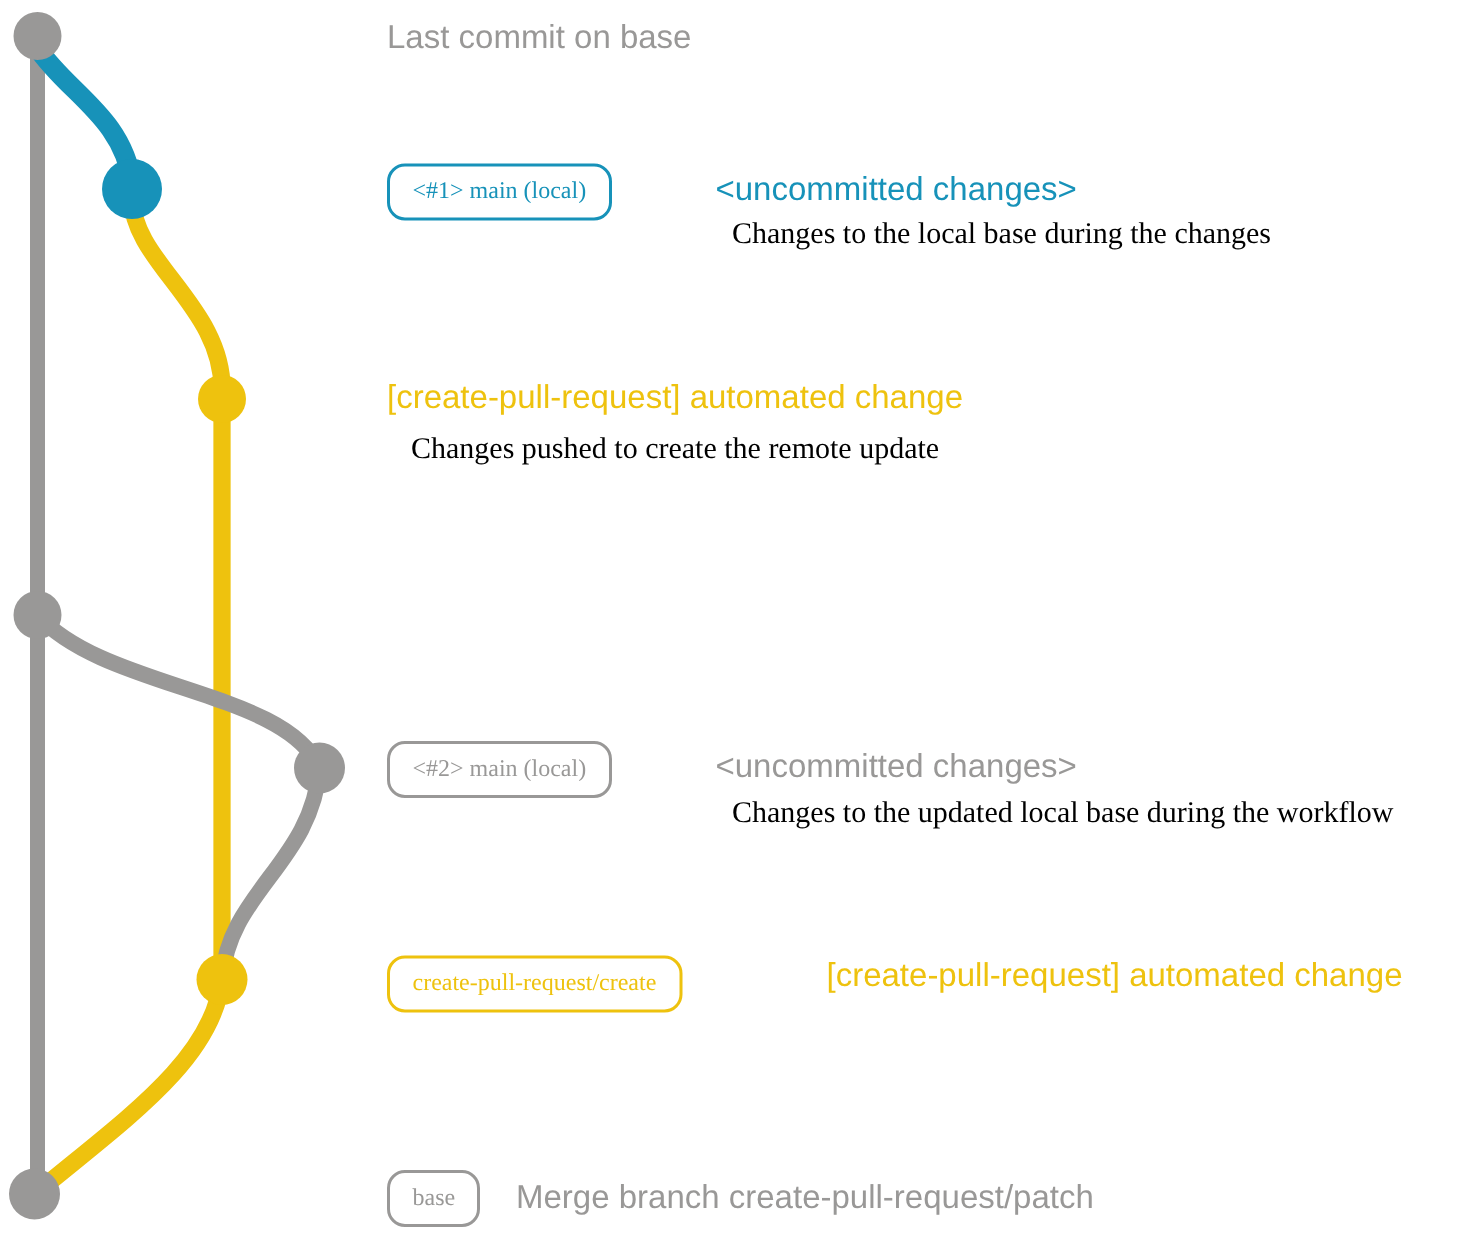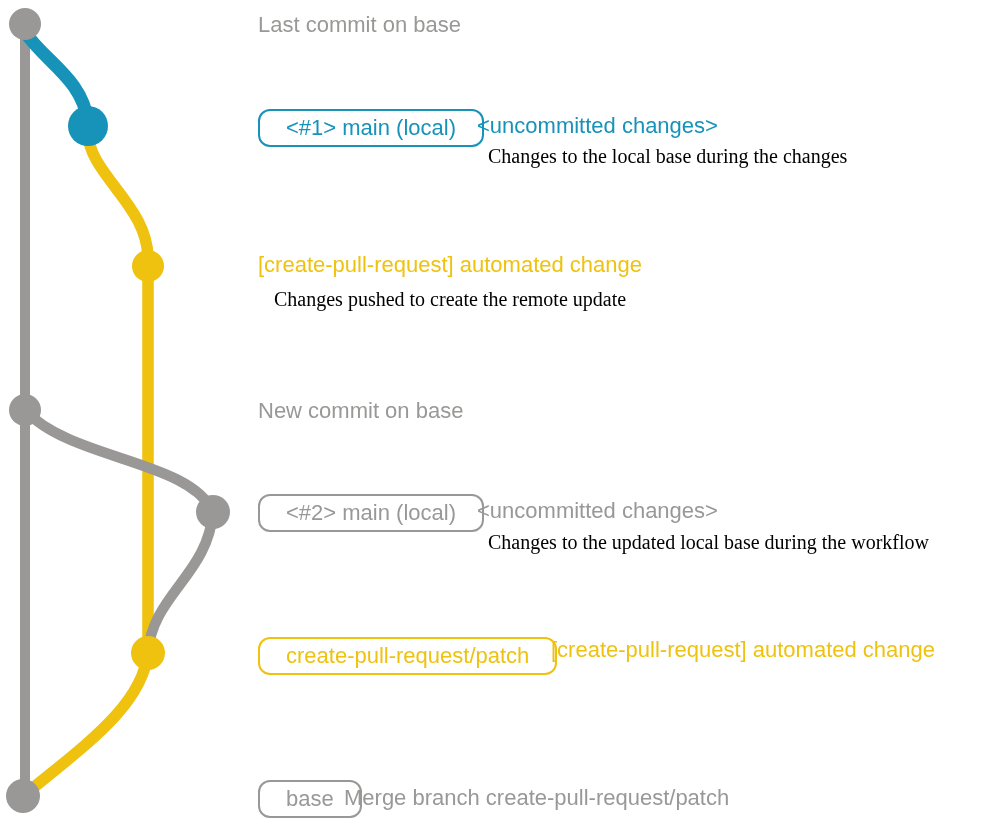--- a/index.html
+++ b/index.html
@@ -21,21 +21,21 @@
   .node-blue{fill:var(--blue);}
   .node-yellow{fill:var(--yellow);}
   .ann{position:absolute;white-space:nowrap;}
   .sans22{font-size:22px;line-height:26px;font-family:"Liberation Sans",sans-serif;}
   .serif20{font-size:20px;line-height:24px;font-family:"Liberation Serif",serif;color:var(--ink);}
   .c-gray{color:var(--gray);}
   .c-blue{color:var(--blue);}
   .c-yellow{color:var(--yellow);}
   .badge{
     display:inline-block;border:2px solid currentColor;border-radius:12px;
-    padding:4px 26px;font-size:22px;line-height:26px;background:var(--bg);
+    padding:4px 15px;font-size:16px;line-height:26px;background:var(--bg);font-family:Liberation Serif, serif;
   }
 </style>
 </head>
 <body>
 
 <div class="stage">
 
   <svg class="graph" width="981" height="827" viewBox="0 0 981 827">
 
     <path class="edge base" d="M 25 24 L 25 797"></path>
@@ -61,30 +61,29 @@
 
   <div class="ann c-blue" style="left:258px;top:109px;">
     <span class="badge">&lt;#1&gt; main (local)</span>
   </div>
   <div class="ann sans22 c-blue" style="left:477px;top:113px;">&lt;uncommitted changes&gt;</div>
   <div class="ann serif20" style="left:488px;top:144px;">Changes to the local base during the changes</div>
 
   <div class="ann sans22 c-yellow" style="left:258px;top:252px;">[create-pull-request] automated change</div>
   <div class="ann serif20" style="left:274px;top:287px;">Changes pushed to create the remote update</div>
 
-  <div class="ann sans22 c-gray" style="left:258px;top:398px;">New commit on base</div>
 
   <div class="ann c-gray" style="left:258px;top:494px;">
     <span class="badge">&lt;#2&gt; main (local)</span>
   </div>
   <div class="ann sans22 c-gray" style="left:477px;top:498px;">&lt;uncommitted changes&gt;</div>
   <div class="ann serif20" style="left:488px;top:530px;">Changes to the updated local base during the workflow</div>
 
   <div class="ann c-yellow" style="left:258px;top:637px;">
-    <span class="badge">create-pull-request/patch</span>
+    <span class="badge">create-pull-request/create</span>
   </div>
   <div class="ann sans22 c-yellow" style="left:551px;top:637px;">[create-pull-request] automated change</div>
 
   <div class="ann c-gray" style="left:258px;top:780px;">
     <span class="badge">base</span>
   </div>
   <div class="ann sans22 c-gray" style="left:344px;top:785px;">Merge branch create-pull-request/patch</div>
 
 </div>
 

